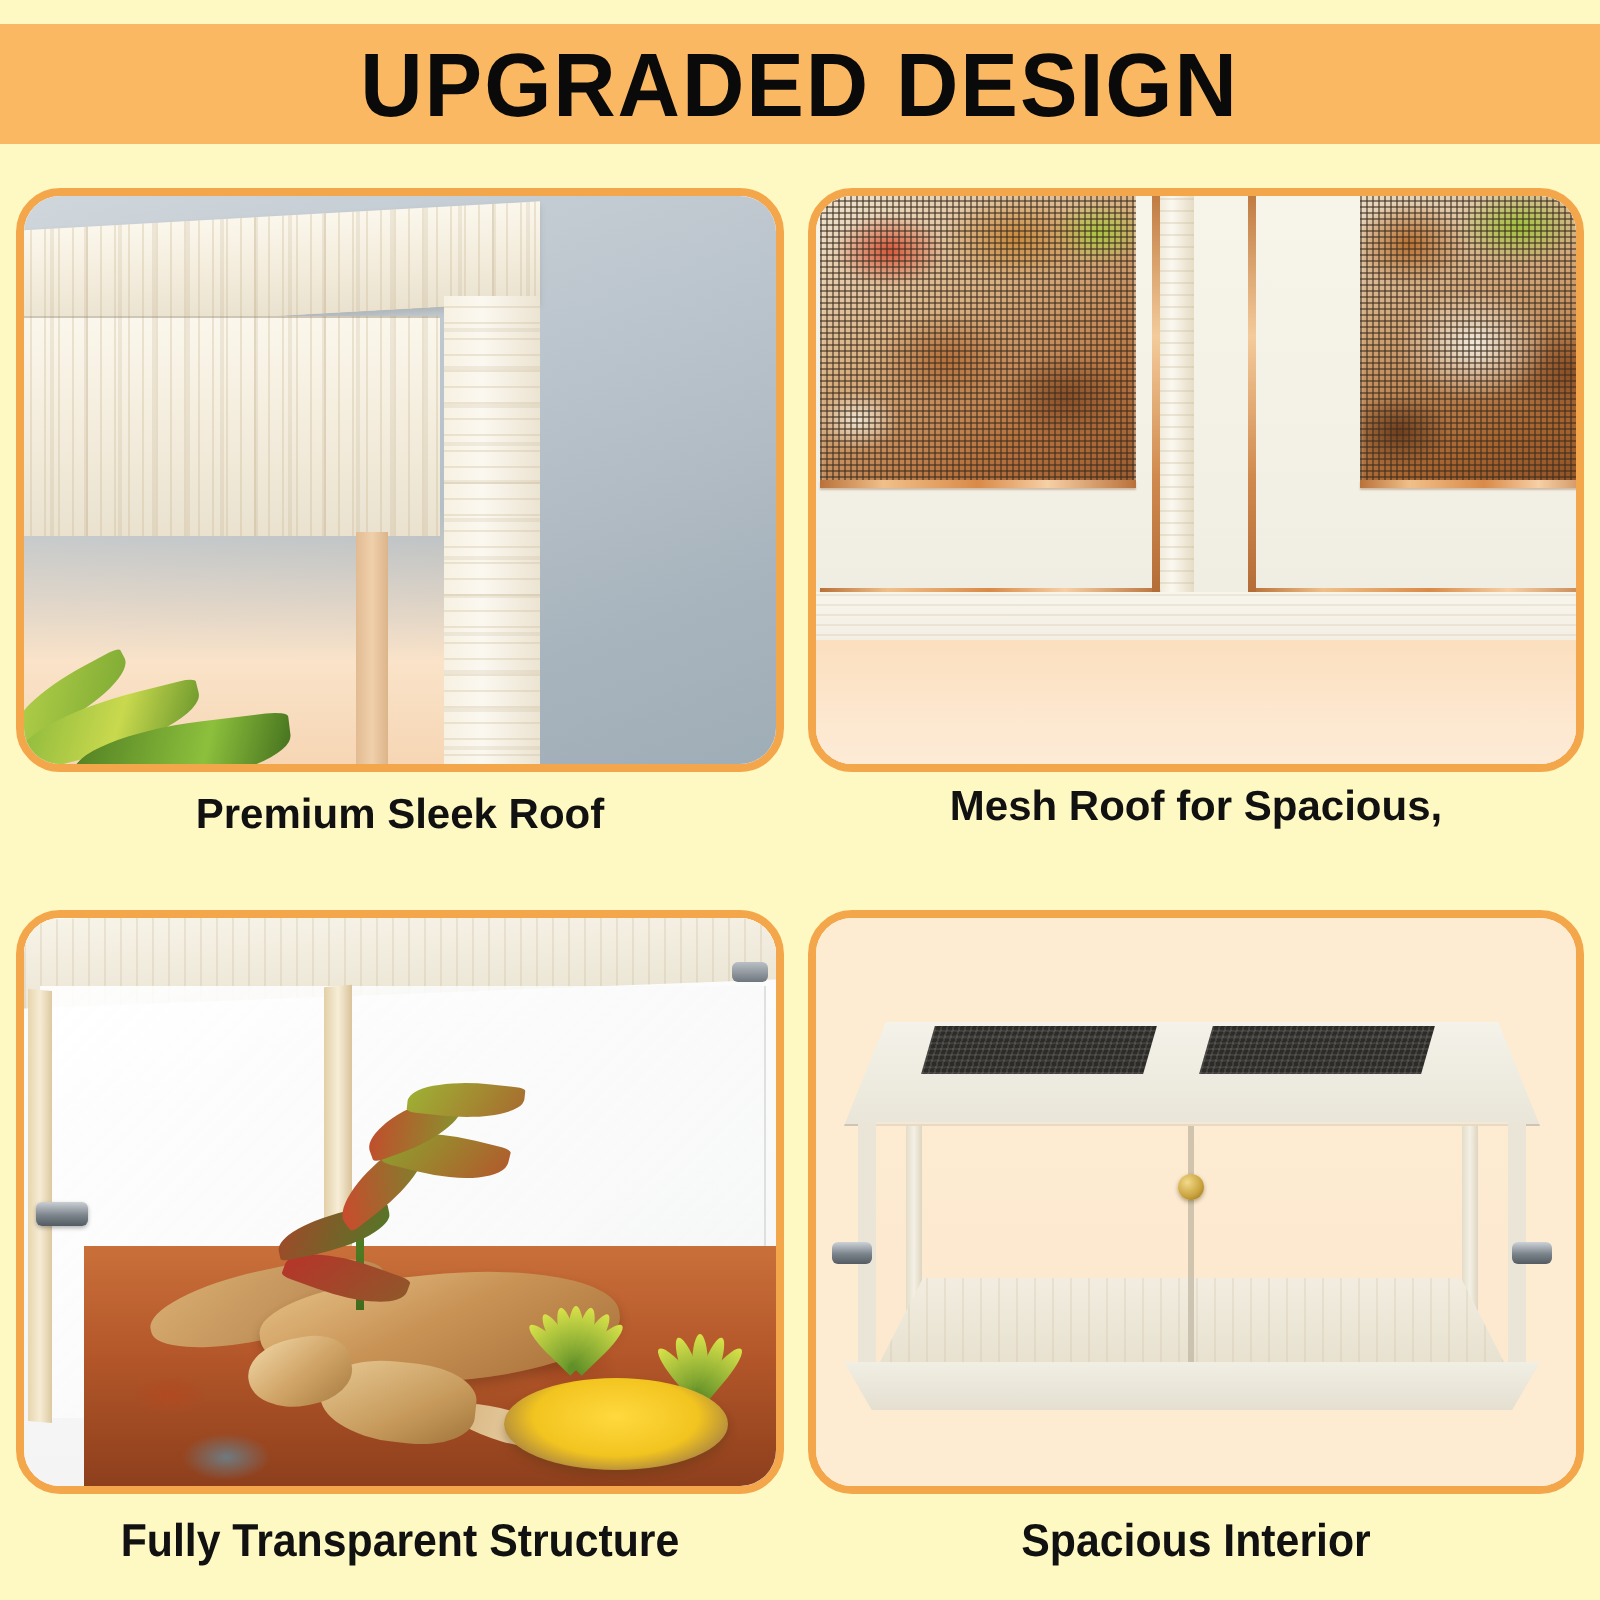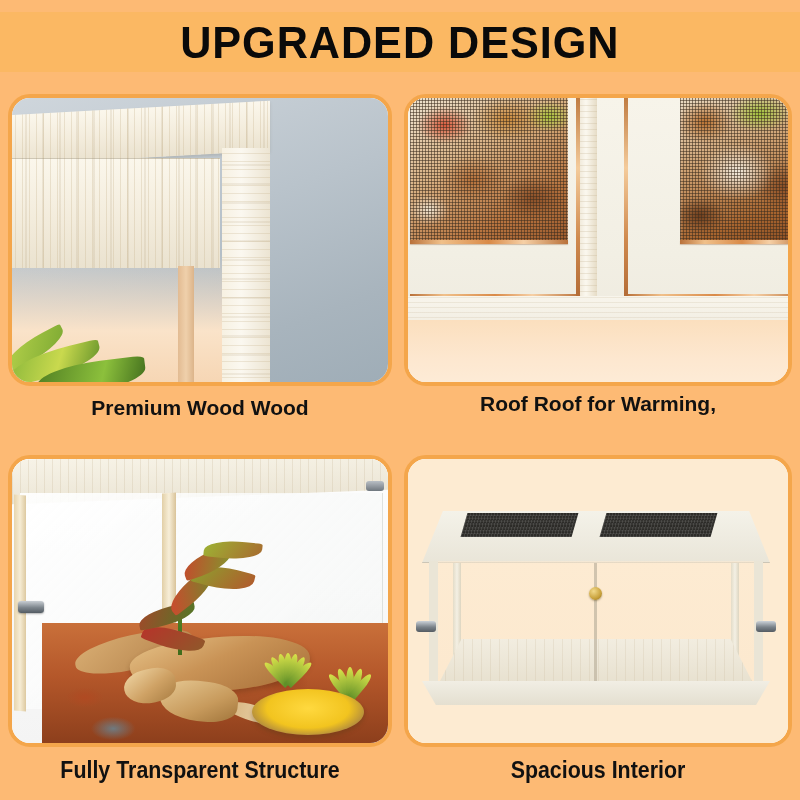--- a/index.html
+++ b/index.html
@@ -3,21 +3,21 @@
 <meta charset="utf-8">
 <title>Upgraded Design Infographic</title>
 <style>
   html,body{margin:0;padding:0;}
   body{
     width:800px;height:800px;
     background:#ffffff;
     font-family:"Liberation Sans", sans-serif;
     overflow:hidden;
   }
-  .sheet{position:relative;width:800px;height:800px;background:#fdba74;}
+  .sheet{position:relative;width:800px;height:800px;background:#fef9c3;}
 
   
   .banner{
     position:absolute;left:0;top:12px;width:800px;height:60px;
     background:#fbb863;
     display:flex;align-items:center;justify-content:center;
   }
   .banner-title{
     font-family:"Liberation Sans", sans-serif;
     font-weight:bold;
@@ -286,21 +286,21 @@
       <div class="p1-warmglow"></div>
       <div class="p1-toprail wood-tex"></div>
       <div class="p1-frontpanel wood-tex"></div>
       <div class="p1-stile wood-tex-v"></div>
       <div class="p1-leg"></div>
       <div class="leaf p1-leaf3"></div>
       <div class="leaf p1-leaf1"></div>
       <div class="leaf p1-leaf2"></div>
     </div>
   </div>
-  <div class="cap cap1">Premium Wood Wood</div>
+  <div class="cap cap1">Premium Sleek Roof</div>
 
   <div class="panel p2">
     <div class="photo">
       <div class="p2-bg"></div>
 
       <div class="meshwrap m-left">
         <div class="scene-a"></div>
         <div class="mesh" style="inset:0;"></div>
       </div>
 
@@ -317,21 +317,21 @@
       <div class="copper" style="left:218px;top:196px;width:178px;"></div>
       <div class="copper-v" style="left:168px;top:0;height:200px;"></div>
       <div class="copper-v" style="left:216px;top:0;height:200px;"></div>
 
       <div class="p2-woodband" style="top:198px;height:42px;"></div>
       <div class="screw" style="left:190px;top:228px;"></div>
       <div class="p2-peach"></div>
     </div>
   </div>
   <div class="cap cap2">
-    <div>Roof Roof for Warming,</div>
+    <div>Mesh Roof for Spacious,</div>
   </div>
 
   <div class="panel p3">
     <div class="photo">
       <div class="p3-bg"></div>
       <div class="p3-toprail"></div>
       <div class="p3-glass"></div>
       <div class="p3-postL"></div>
       <div class="p3-postM"></div>
       <div class="p3-floorwood"></div>

